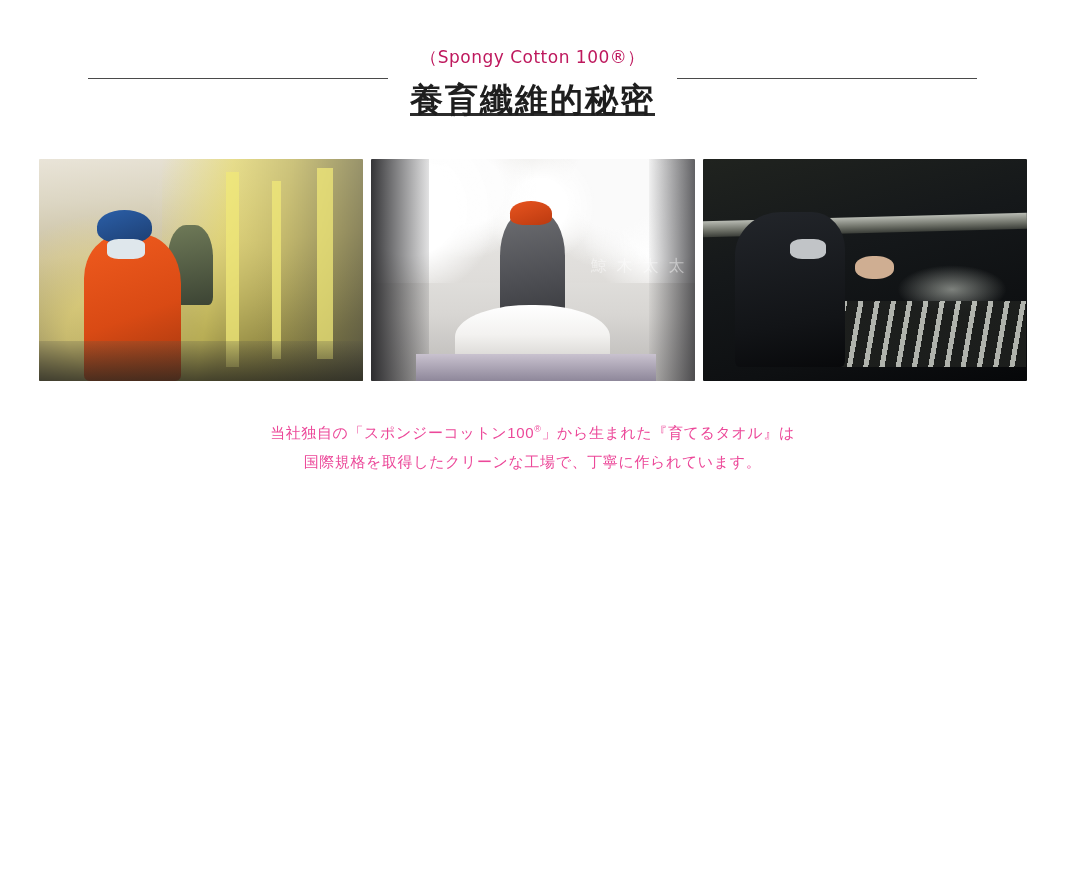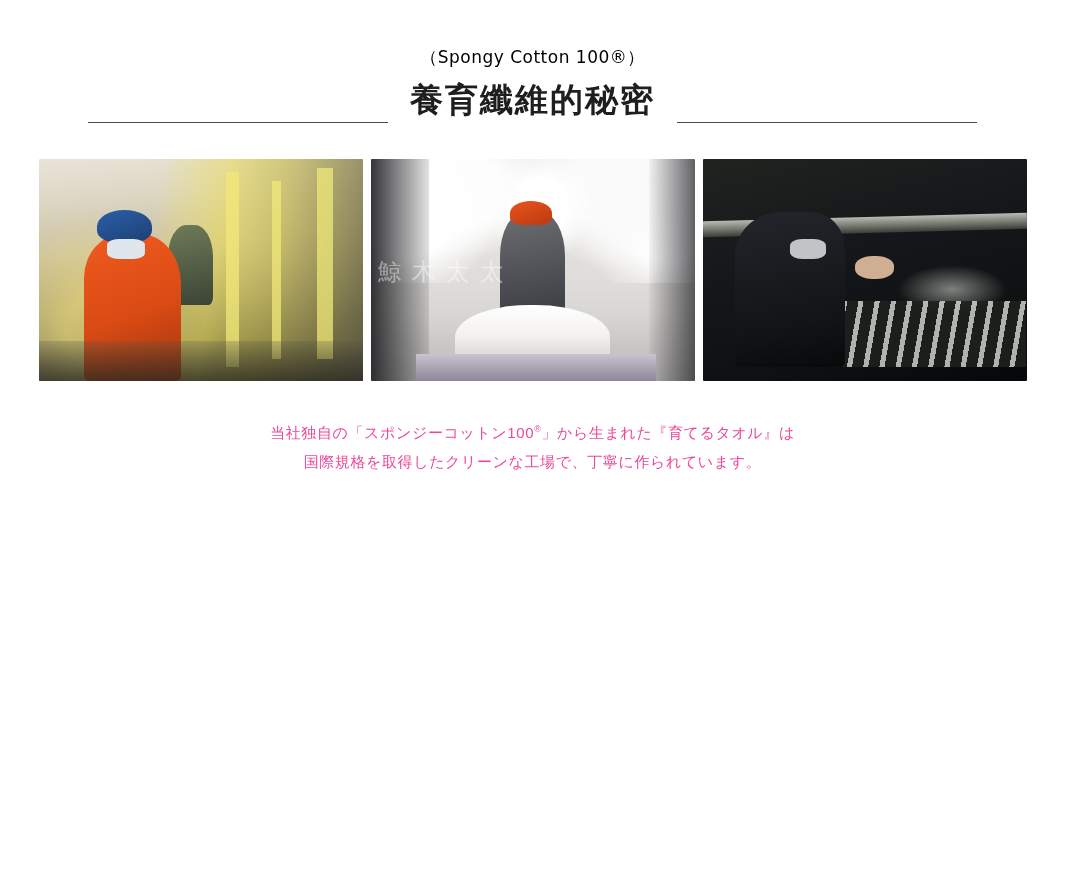--- a/index.html
+++ b/index.html
@@ -22,30 +22,31 @@
   }
 
   
   .header {
     padding-top: 46px;
     text-align: center;
   }
   .eyebrow {
     font-size: 17px;
     letter-spacing: 0.5px;
-    color: #000000;
+    color: #be185d;
     line-height: 1.4;
     font-family: "DejaVu Sans", "Liberation Sans", sans-serif;
   }
   .title-row {
     margin-top: 8px;
     display: flex;
-    align-items: flex-end;
+    align-items: flex-start;
     justify-content: center;
     gap: 22px;
+    text-decoration: underline;
   }
   .rule {
     height: 1px;
     background: #4a4a4a;
     width: 300px;
     flex: 0 0 auto;
   }
   .title {
     font-size: 33px;
     font-weight: 700;
@@ -161,23 +162,23 @@
   .p2-stack {
     position: absolute; left: 26%; bottom: 10%; width: 48%; height: 24%;
     background: linear-gradient(180deg, #ffffff 0%, #f3f2f0 55%, #d9d7d4 100%);
     border-radius: 48% 48% 10% 10% / 60% 60% 10% 10%;
   }
   .p2-table {
     position: absolute; left: 14%; bottom: 0; width: 74%; height: 12%;
     background: linear-gradient(180deg, #c9c2cf, #8e879a);
   }
   .p2-watermark {
-    position: absolute; left: 7px; top: 44%; width: 100%;
-    text-align: left;
-    font-size: 24px;
+    position: absolute; left: 0; top: 44%; width: 100%;
+    text-align: right;
+    font-size: 16px;
     letter-spacing: 10px;
     color: rgba(255,255,255,0.45);
     font-family: "Liberation Sans", sans-serif;
   }
 
   
   .photo-3 {
     background: linear-gradient(165deg, #20231f 0%, #15181a 40%, #0e1012 75%, #060709 100%);
   }
   .p3-rail {

